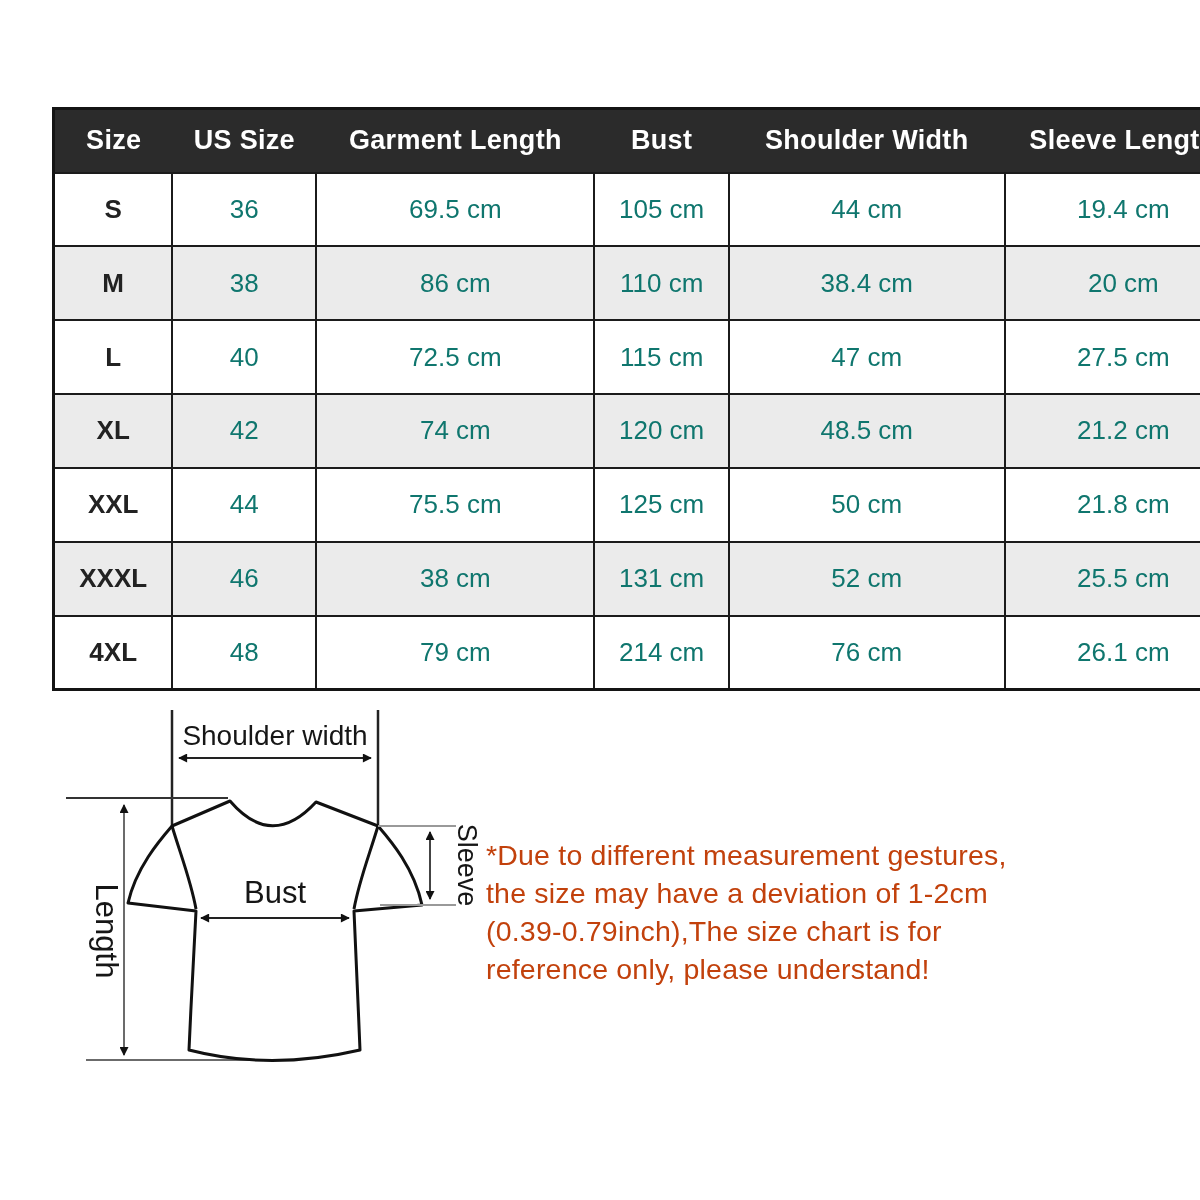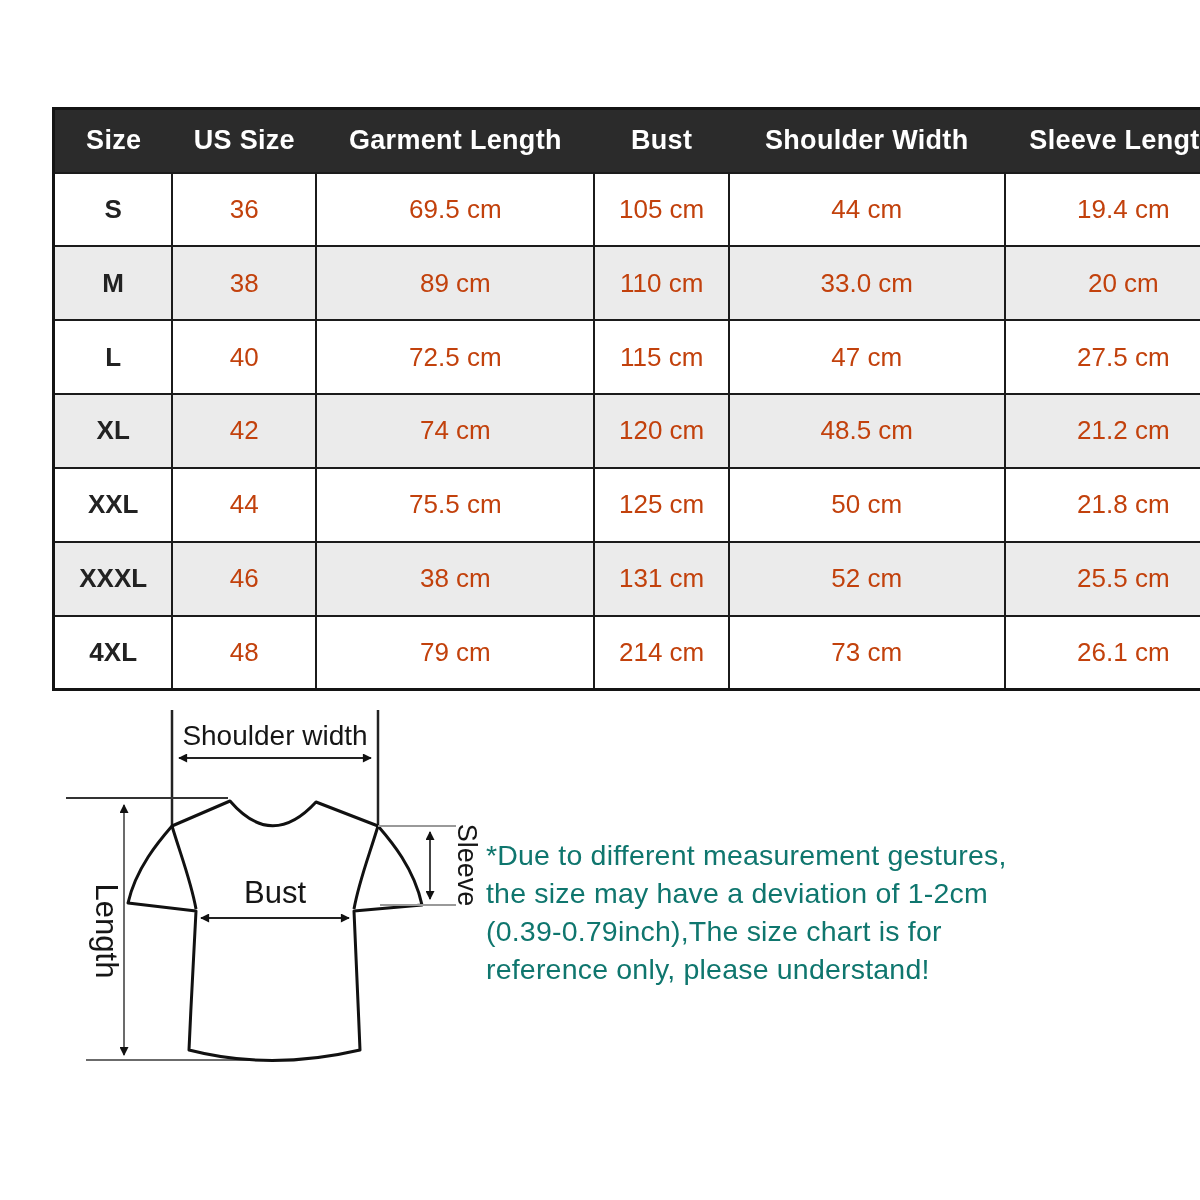--- a/index.html
+++ b/index.html
@@ -20,31 +20,31 @@
   table.size-table col.c5{width:23.2%;}
   table.size-table col.c6{width:20%;}
   table.size-table thead tr{height:64px;}
   table.size-table th{
     background:#2b2b2b;color:#ffffff;font-weight:bold;font-size:27px;
     border:0;text-align:center;vertical-align:middle;letter-spacing:.3px;
   }
   table.size-table tbody tr{height:65px;}
   table.size-table td{
     border:2px solid #1b1b1b;text-align:center;vertical-align:middle;
-    font-size:26px;color:#c2410c;background:#ffffff;
+    font-size:26px;color:#0f766e;background:#ffffff;
   }
   table.size-table tbody tr:nth-child(even) td{background:#ebebeb;}
   table.size-table td.size-col{font-weight:bold;color:#222;}
   
   .shirt-svg{position:absolute;left:60px;top:698px;width:440px;height:430px;}
   .shirt-svg text{font-family:"Liberation Sans", sans-serif;fill:#161616;}
   
   .note{
     position:absolute;left:486px;top:836px;width:640px;
-    font-size:28.5px;line-height:38px;color:#0f766e;white-space:pre-line;
+    font-size:28.5px;line-height:38px;color:#c2410c;white-space:pre-line;
     letter-spacing:.2px;
   }
 </style>
 </head>
 <body>
 
 <div class="table-wrap">
   <table class="size-table">
     <colgroup>
       <col class="c1">
@@ -69,23 +69,23 @@
           <td class="size-col">S</td>
           <td>36</td>
           <td>69.5 cm</td>
           <td>105 cm</td>
           <td>44 cm</td>
           <td>19.4 cm</td>
         </tr>
         <tr>
           <td class="size-col">M</td>
           <td>38</td>
-          <td>89 cm</td>
+          <td>86 cm</td>
           <td>110 cm</td>
-          <td>33.0 cm</td>
+          <td>38.4 cm</td>
           <td>20 cm</td>
         </tr>
         <tr>
           <td class="size-col">L</td>
           <td>40</td>
           <td>72.5 cm</td>
           <td>115 cm</td>
           <td>47 cm</td>
           <td>27.5 cm</td>
         </tr>
@@ -111,21 +111,21 @@
           <td>38 cm</td>
           <td>131 cm</td>
           <td>52 cm</td>
           <td>25.5 cm</td>
         </tr>
         <tr>
           <td class="size-col">4XL</td>
           <td>48</td>
           <td>79 cm</td>
           <td>214 cm</td>
-          <td>73 cm</td>
+          <td>76 cm</td>
           <td>26.1 cm</td>
         </tr>
       </tbody>
   </table>
 </div>
 
 <svg class="shirt-svg" viewBox="0 0 440 430">
   <defs>
     <marker id="arr" viewBox="0 0 10 10" refX="9" refY="5" markerWidth="12" markerHeight="9" orient="auto-start-reverse" markerUnits="userSpaceOnUse">
       <path d="M0,0 L10,5 L0,10 Z" fill="#111"></path>

